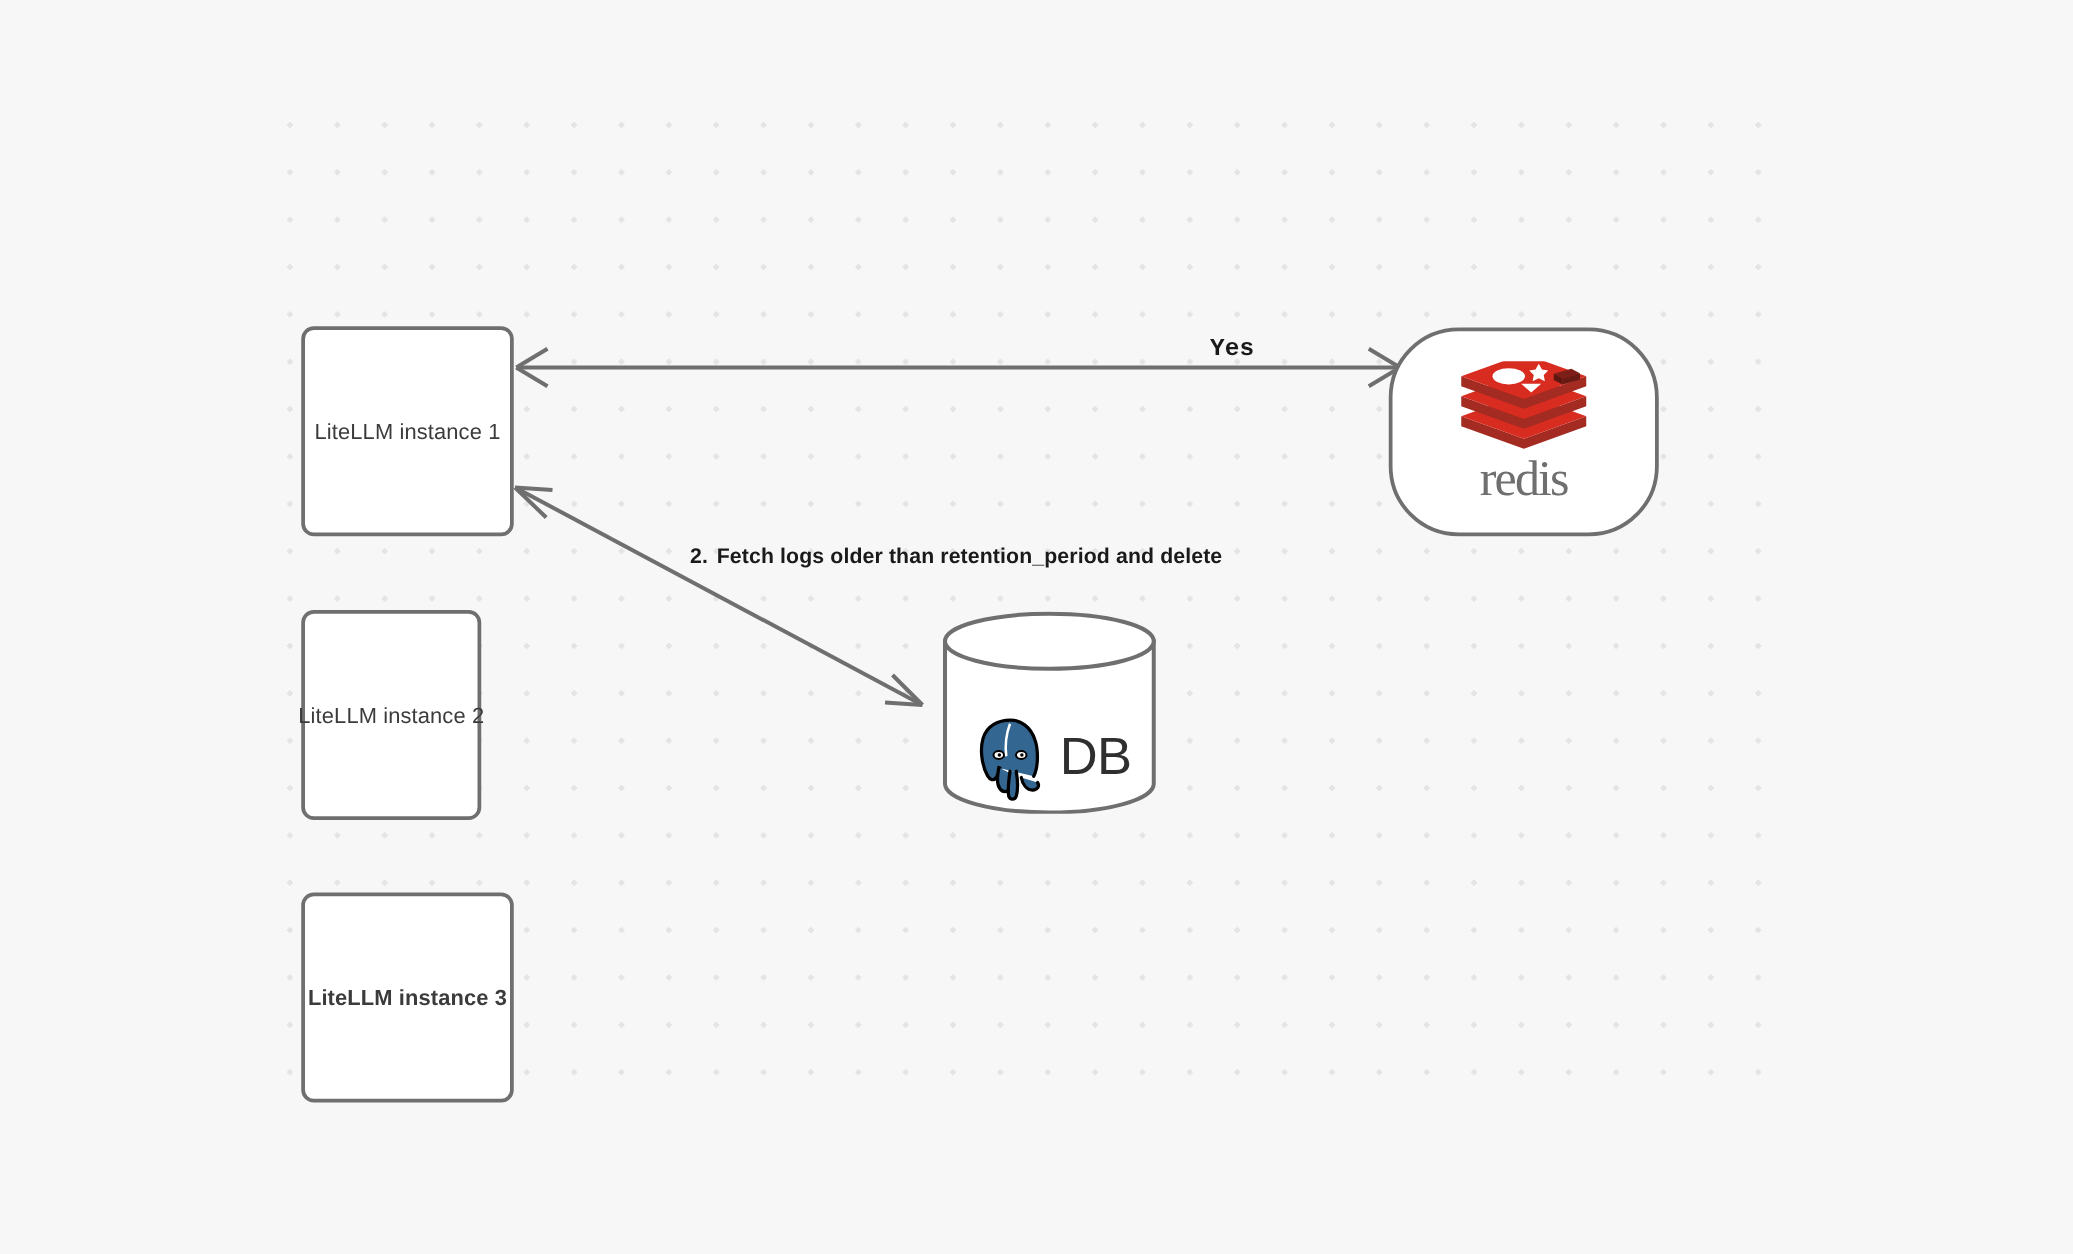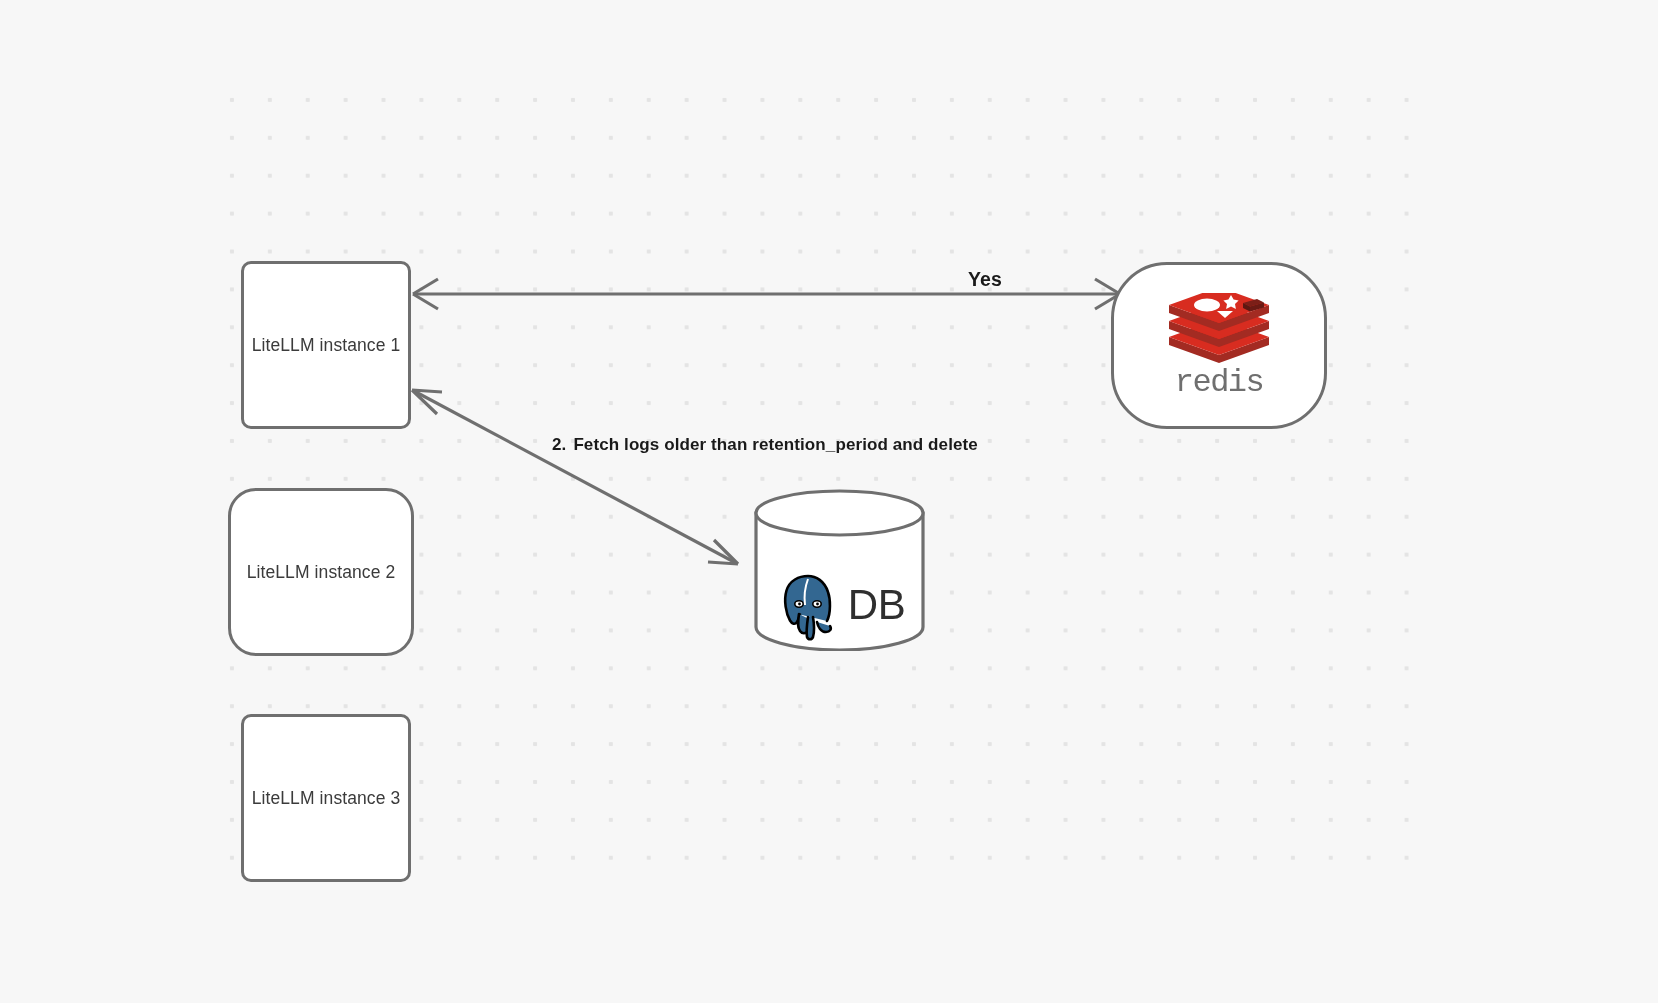--- a/index.html
+++ b/index.html
@@ -52,22 +52,22 @@
     justify-content: center;
   }
   .node-box-label {
     font-size: 17.5px;
     color: #3b3b3b;
     font-family: "Liberation Sans", sans-serif;
     letter-spacing: 0.1px;
     white-space: nowrap;
   }
   #node-litellm-1 { left: 241px; top: 261px; width: 170px; height: 168px; }
-  #node-litellm-2 { left: 228px; top: 488px; width: 186px; height: 168px; border-radius: 28px; }
-  #node-litellm-3 { left: 241px; top: 714px; width: 170px; height: 168px; }
+  #node-litellm-2 { left: 241px; top: 488px; width: 144px; height: 168px; }
+  #node-litellm-3 { left: 241px; top: 714px; width: 170px; height: 168px; font-weight: bold; }
 
   
   #node-redis {
     position: absolute;
     left: 1111px;
     top: 262px;
     width: 216px;
     height: 167px;
     box-sizing: border-box;
     background: #ffffff;
@@ -79,24 +79,24 @@
     justify-content: center;
   }
   .redis-logo {
     display: flex;
     flex-direction: column;
     align-items: center;
     justify-content: center;
     line-height: 0;
   }
   .redis-wordmark {
-    font-size: 32px;
+    font-size: 40px;
     font-weight: 400;
     color: #6f6f6f;
-    font-family: Liberation Mono, monospace;
+    font-family: Liberation Serif, serif;
     letter-spacing: -1.5px;
     margin-top: 2px;
     line-height: 1;
   }
 
   
   #node-db {
     position: absolute;
     left: 753px;
     top: 489px;
@@ -141,20 +141,21 @@
     left: 476px;
     top: 268px;
     font-size: 19.5px;
     letter-spacing: 0.1px;
   }
   #label-yes {
     left: 968px;
     top: 268px;
     font-size: 19.5px;
     letter-spacing: 0.1px;
+    font-family: Liberation Mono, monospace;
   }
   #label-step-2 {
     left: 552px;
     top: 435px;
     font-size: 17px;
     letter-spacing: 0.1px;
   }
   .step-num { margin-right: 7px; }
 </style>
 </head>

